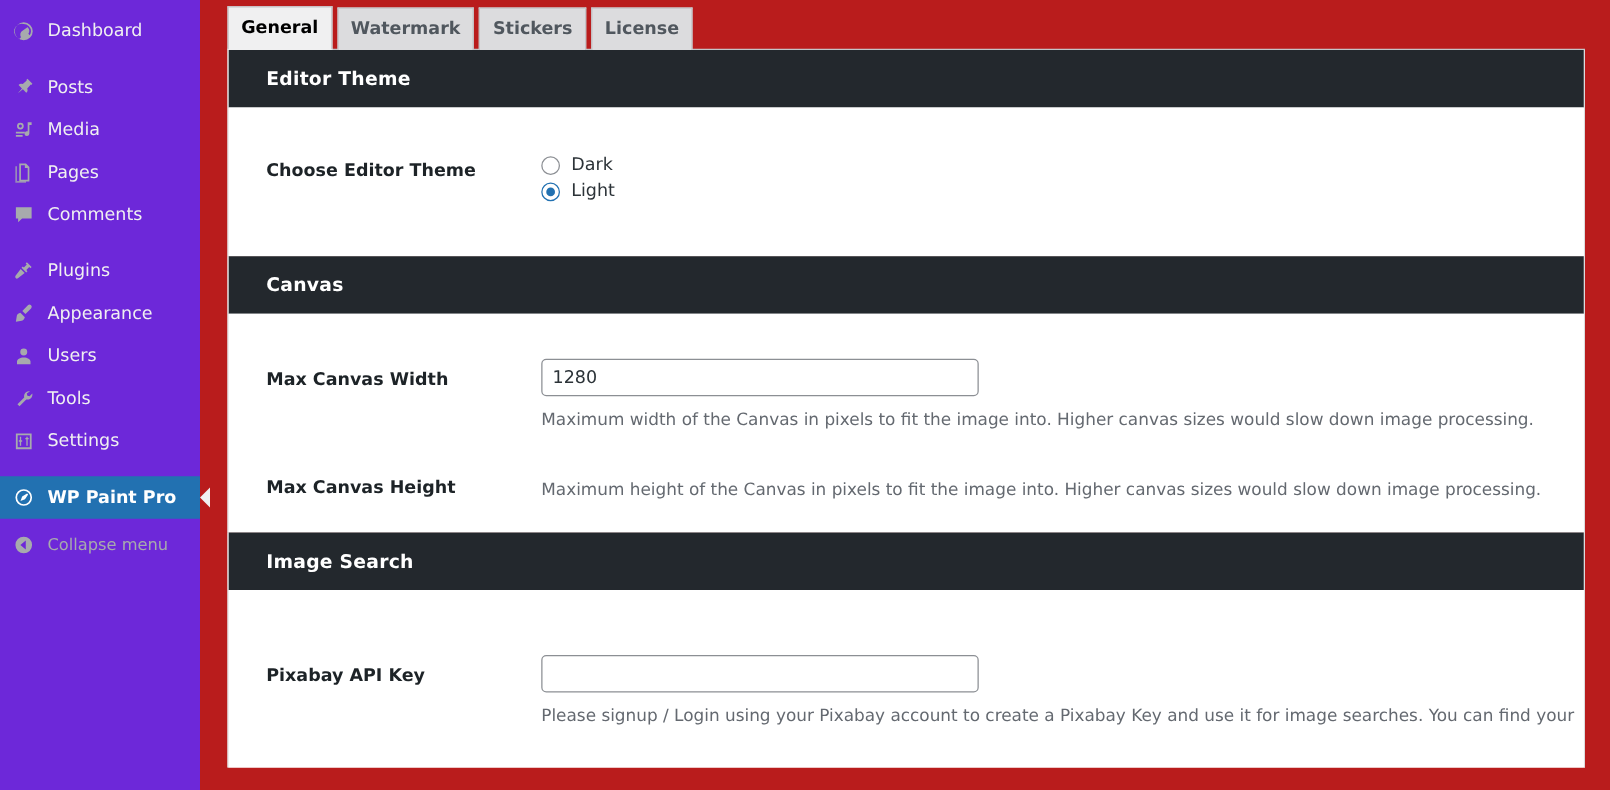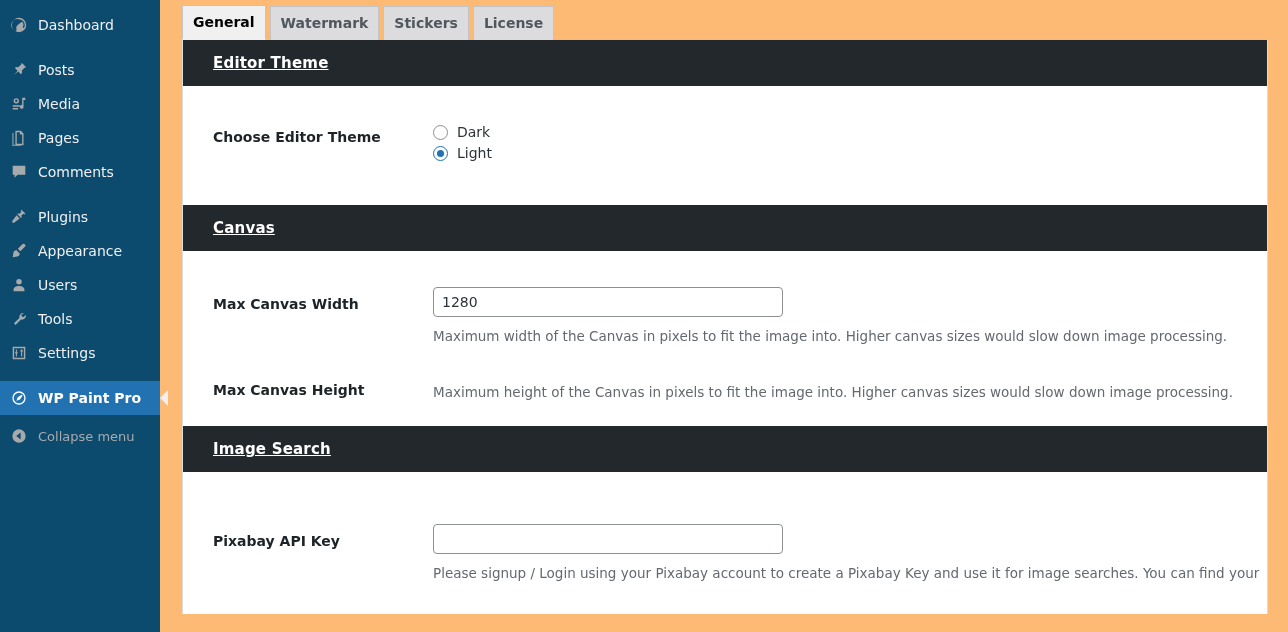--- a/index.html
+++ b/index.html
@@ -16,21 +16,21 @@
     color: #3c434a;
     font-size: 13px;
     display: flex;
   }
 
   
   #adminmenu {
     width: 160px;
     min-width: 160px;
     height: 632px;
-    background: #0c4a6e;
+    background: #6d28d9;
     padding-top: 8px;
     position: relative;
     z-index: 5;
   }
 
   .menu-item {
     display: flex;
     align-items: center;
     height: 34px;
     padding-left: 9px;
@@ -78,21 +78,21 @@
     color: #a7aaad;
     font-size: 13px;
     margin-top: 4px;
   }
   .collapse-item .mi-label { font-weight: 400; }
 
   
   #main {
     flex: 1;
     height: 632px;
-    background: #fdba74;
+    background: #b91c1c;
     padding-left: 22px;
     padding-top: 10px;
     overflow: hidden;
     position: relative;
   }
 
   
   .nav-tabs {
     display: flex;
     align-items: flex-end;
@@ -131,21 +131,20 @@
     border-right: 1px solid #dcdcde;
   }
 
   .section-head {
     background: #23282d;
     color: #fff;
     font-size: 15px;
     font-weight: 700;
     padding: 14px 0 14px 30px;
     letter-spacing: .2px;
-    text-decoration: underline;
   }
 
   .section-body {
     background: #fff;
     padding: 26px 0 26px 0;
   }
 
   .form-row {
     display: flex;
     align-items: flex-start;

